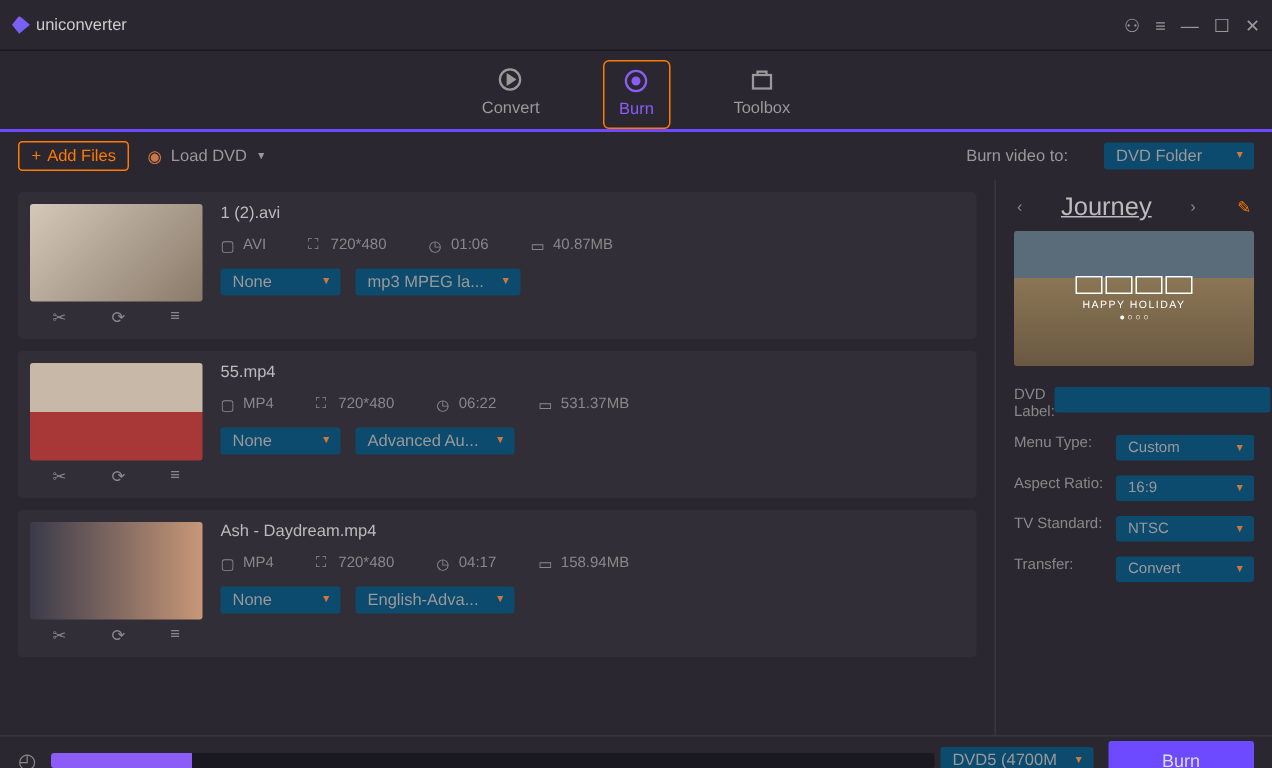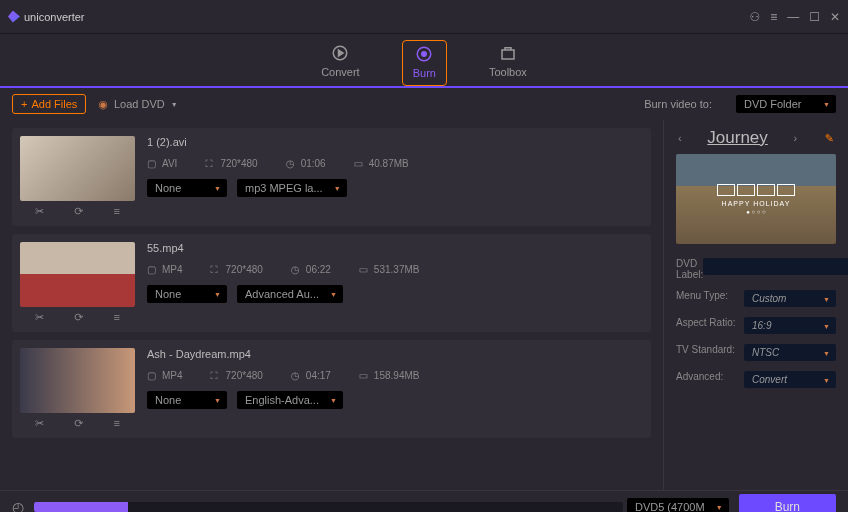--- a/index.html
+++ b/index.html
@@ -10,21 +10,21 @@
 .winbtns { margin-left: auto; display: flex; gap: 10px; color: #999; }
 .winbtns span { cursor: pointer; font-size: 12px; }
 .tabs { height: 54px; display: flex; justify-content: center; gap: 32px; border-bottom: 2px solid #6d4aff; padding-top: 6px; }
 .tab { display: flex; flex-direction: column; align-items: center; gap: 4px; color: #999; cursor: pointer; padding: 4px 10px; }
 .tab.active { border: 1px solid #ff7a00; border-radius: 4px; color: #8b5cf6; }
 .tab-icon { width: 18px; height: 18px; display: flex; align-items: center; justify-content: center; }
 .toolbar { height: 32px; display: flex; align-items: center; padding: 0 12px; gap: 12px; }
 .btn-outline { border: 1px solid #ff7a00; border-radius: 3px; padding: 3px 8px; color: #ff7a00; display: flex; align-items: center; gap: 4px; cursor: pointer; font-size: 11px; }
 .load-dvd { color: #999; display: flex; align-items: center; gap: 6px; cursor: pointer; }
 .burn-to { margin-left: auto; display: flex; align-items: center; gap: 24px; }
-.dropdown { background: #000000; padding: 3px 24px 3px 8px; border-radius: 2px; position: relative; cursor: pointer; min-width: 80px; font-size: 11px; }
+.dropdown { background: #0c4a6e; padding: 3px 24px 3px 8px; border-radius: 2px; position: relative; cursor: pointer; min-width: 80px; font-size: 11px; }
 .dropdown::after { content: '▼'; position: absolute; right: 6px; top: 50%; transform: translateY(-50%); font-size: 7px; color: #c74; }
 .content { display: flex; height: 370px; }
 .list { flex: 1; overflow-y: auto; padding: 8px 12px; }
 .item { display: flex; gap: 12px; padding: 8px; background: #322e38; margin-bottom: 8px; border-radius: 3px; }
 .thumb-wrap { width: 115px; }
 .thumb { width: 115px; height: 65px; background: #555; border-radius: 2px; position: relative; overflow: hidden; }
 .thumb-tools { display: flex; justify-content: space-around; padding-top: 4px; }
 .thumb-tools span { cursor: pointer; color: #888; font-size: 11px; }
 .meta { flex: 1; }
 .fname { color: #bbb; font-size: 11px; margin-bottom: 10px; }
@@ -35,21 +35,21 @@
 .side-head { display: flex; align-items: center; justify-content: space-between; margin-bottom: 6px; }
 .side-head .nav { color: #888; cursor: pointer; padding: 2px; }
 .side-title { color: #bbb; font-size: 17px; text-decoration: underline; }
 .preview { width: 160px; height: 90px; background: linear-gradient(180deg, #5a6b7a 35%, #8a7654 35%, #6b5842 100%); border-radius: 2px; margin-bottom: 14px; position: relative; display: flex; flex-direction: column; align-items: center; justify-content: center; }
 .preview-boxes { display: flex; gap: 2px; margin-bottom: 4px; }
 .preview-boxes div { width: 18px; height: 12px; border: 1px solid #fff; }
 .preview-text { color: #fff; font-size: 7px; letter-spacing: 1px; }
 .preview-dots { color: #fff; font-size: 6px; margin-top: 2px; }
 .form-row { display: flex; align-items: flex-start; margin-bottom: 10px; font-size: 10px; }
 .form-row label { width: 68px; color: #888; }
-.form-row .dropdown, .form-row input { flex: 1; background: #0f172a; border: none; color: #999; font-size: 10px; font-style: italic; }
+.form-row .dropdown, .form-row input { flex: 1; background: #0c4a6e; border: none; color: #999; font-size: 10px; }
 .form-row input { padding: 3px 6px; border-radius: 2px; }
 .footer { height: 32px; display: flex; align-items: center; padding: 0 12px; gap: 10px; border-top: 1px solid #3a3640; }
 .clock { color: #888; font-size: 14px; }
 .progress { flex: 1; height: 10px; background: #1a1820; border-radius: 2px; overflow: hidden; position: relative; }
 .progress-bar { height: 100%; background: #8b5cf6; width: 16%; }
 .progress-text { color: #999; font-size: 9px; margin-left: -80px; z-index: 1; margin-top: 28px; }
 .burn-btn { background: #6d4aff; color: #ddd; padding: 6px 36px; border-radius: 2px; cursor: pointer; font-size: 12px; }
 svg { width: 100%; height: 100%; }
 .ic { width: 11px; height: 11px; display: inline-block; }
 </style>
@@ -255,21 +255,21 @@
     </div>
     <div class="form-row">
       <label>Aspect Ratio:</label>
       <div class="dropdown">16:9</div>
     </div>
     <div class="form-row">
       <label>TV Standard:</label>
       <div class="dropdown">NTSC</div>
     </div>
     <div class="form-row">
-      <label>Advanced:</label>
+      <label>Transfer:</label>
       <div class="dropdown">Convert</div>
     </div>
   </div>
 </div>
 
 <div class="footer">
   <span class="clock">◴</span>
   <div class="progress">
     <div class="progress-bar"></div>
   </div>

